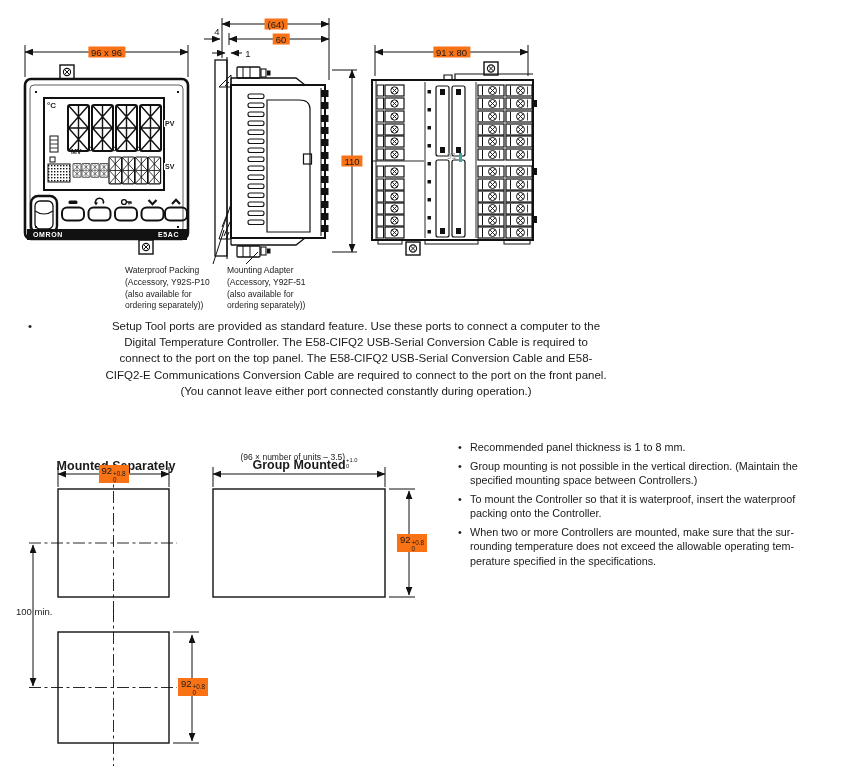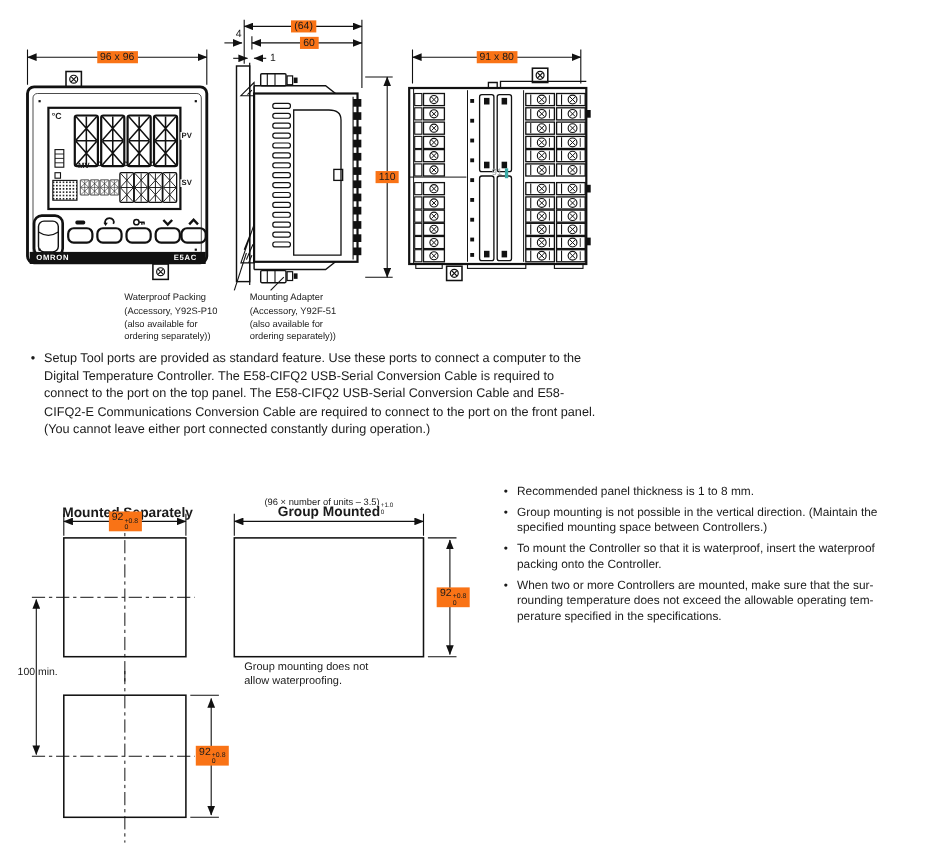--- a/index.html
+++ b/index.html
@@ -10,21 +10,21 @@
   .dimlab{position:absolute;font-size:9.5px;background:#f97316;padding:0 3px;
           white-space:nowrap;transform:translate(-50%,-50%);}
   .nobg{background:transparent;padding:0;}
   .tol{display:inline-flex;flex-direction:column;align-items:flex-start;
        font-size:6.3px;line-height:6px;vertical-align:-2px;margin-left:1px;}
   .tol i{font-style:normal;}
   .ftol{font-size:5.8px;line-height:5.5px;}
   .disp{position:absolute;font-size:7px;font-weight:bold;background:#fff;padding:0 1px;}
   .brand{position:absolute;color:#fff;font-size:7px;font-weight:bold;letter-spacing:.6px;}
   .smallcap{position:absolute;font-size:8.5px;line-height:11.8px;white-space:pre-line;}
-  .para{position:absolute;font-size:11.5px;line-height:16.2px;white-space:pre-line;}
+  .para{position:absolute;font-size:11.5px;line-height:16.2px;white-space:pre-line;text-align:center;}
   .note10{position:absolute;font-size:10px;line-height:12.5px;white-space:pre-line;}
   .h1{position:absolute;font-weight:bold;font-size:12.5px;white-space:nowrap;margin-top:19px;}
   .formula{position:absolute;font-size:8.5px;white-space:nowrap;}
   .bullet{position:relative;padding-left:13px;}
   .bullet::before{content:"\2022";position:absolute;left:1px;}
   .notes{position:absolute;left:457px;top:440px;width:400px;font-size:10.8px;line-height:14.5px;}
   .notes .bullet{margin-bottom:4px;white-space:pre-line;}
   .wm{position:absolute;color:#9aa0a0;font-size:8.5px;}
   .lab120{position:absolute;font-size:9.5px;white-space:nowrap;}
 </style>
@@ -322,21 +322,21 @@
 <div class="dimlab" style="left:451.5px;top:52px">91 x 80</div>
 <div class="wm" style="left:447px;top:151px">91</div>
 
 <div class="disp" style="left:46px;top:101px;font-size:8px">°C</div>
 <div class="disp" style="left:164px;top:120px">PV</div>
 <div class="disp" style="left:164px;top:163px">SV</div>
 <div class="disp" style="left:70px;top:148px;background:transparent">MV</div>
 <div class="brand" style="left:33px;top:230.5px">OMRON</div>
 <div class="brand" style="left:158px;top:230.5px">E5AC</div>
 
-<div class="smallcap" style="left:113px;top:265px">Waterproof Packing
+<div class="smallcap" style="left:125px;top:265px">Waterproof Packing
 (Accessory, Y92S-P10
 (also available for
  ordering separately))</div>
 <div class="smallcap" style="left:227px;top:265px">Mounting Adapter
 (Accessory, Y92F-51
 (also available for
  ordering separately))</div>
 
 <div class="para bullet" style="left:27px;top:318px;width:632px">Setup Tool ports are provided as standard feature. Use these ports to connect a computer to the
 Digital Temperature Controller. The E58-CIFQ2 USB-Serial Conversion Cable is required to
@@ -362,22 +362,20 @@
         <i>0</i>
       </span></div>
 
 <div class="dimlab" style="left:412px;top:543px"><span>92</span><span class="tol">
         <i>+0.8</i>
         <i>0</i>
       </span></div>
 
 <div class="lab120" style="left:16px;top:606px">100 min.</div>
 
-<div class="note10" style="left:222px;top:601px">Group mounting does not
-allow waterproofing.</div>
 
 <div class="notes">
   <div class="bullet">Recommended panel thickness is 1 to 8 mm.</div>
   <div class="bullet">Group mounting is not possible in the vertical direction. (Maintain the
 specified mounting space between Controllers.)</div>
   <div class="bullet">To mount the Controller so that it is waterproof, insert the waterproof
 packing onto the Controller.</div>
   <div class="bullet">When two or more Controllers are mounted, make sure that the sur-
 rounding temperature does not exceed the allowable operating tem-
 perature specified in the specifications.</div>

